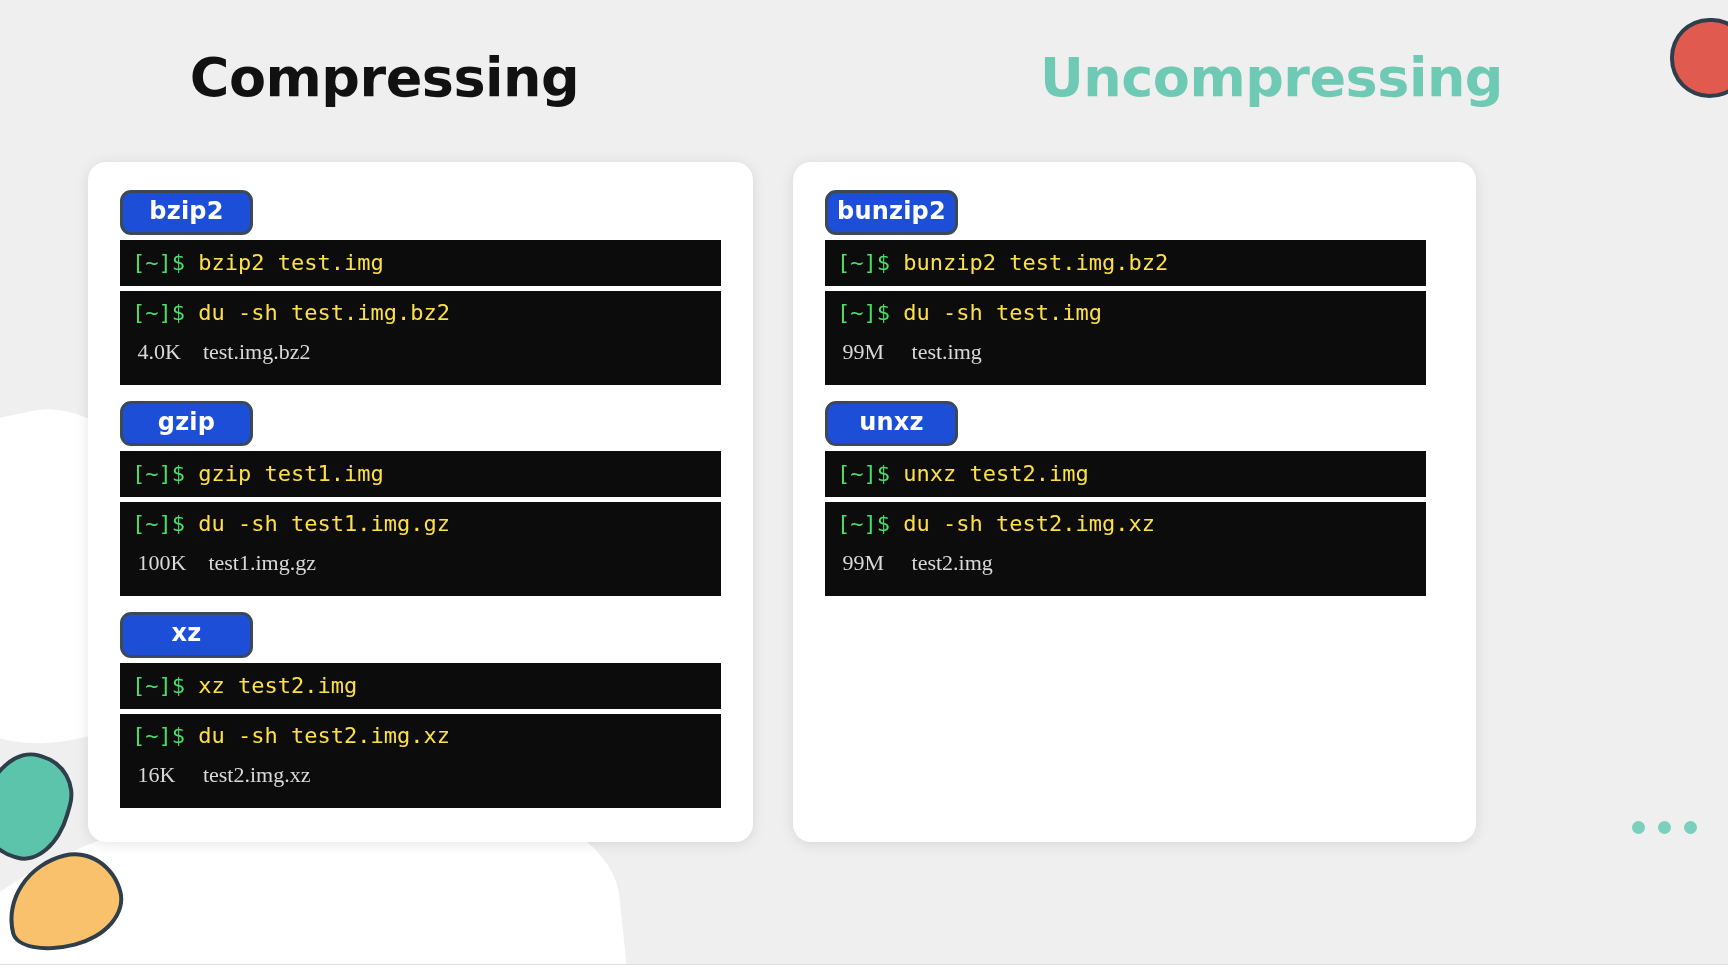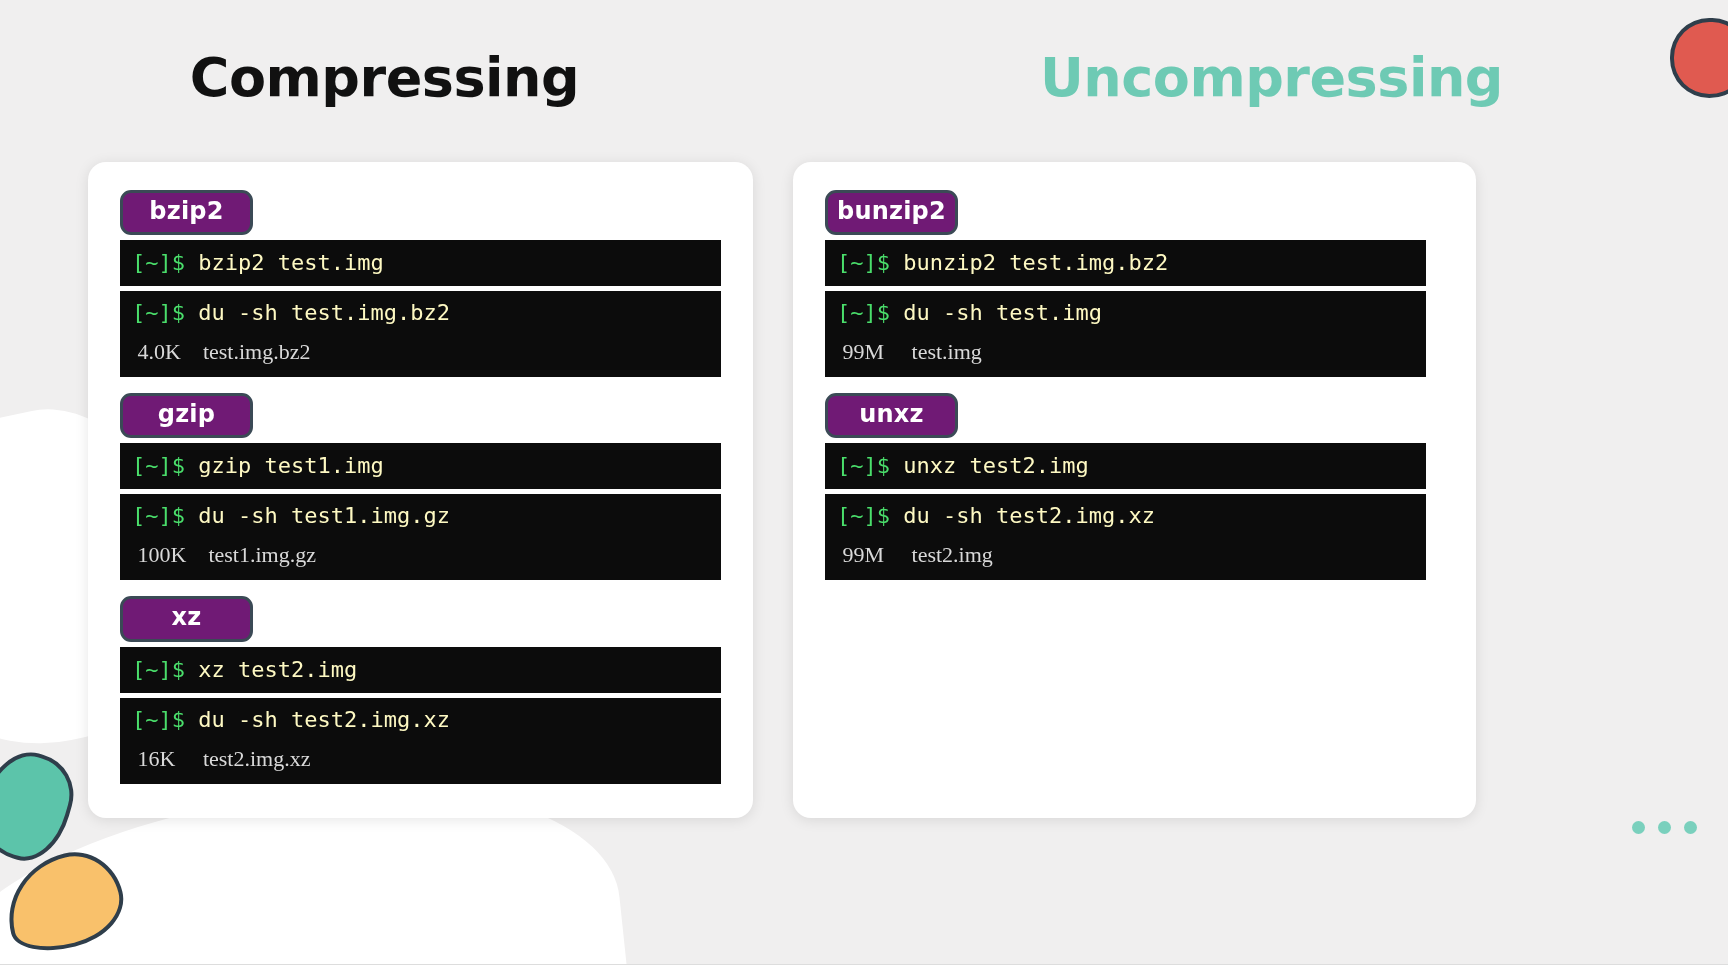--- a/index.html
+++ b/index.html
@@ -76,21 +76,21 @@
     box-sizing:border-box;
   }
   .card.left{width:665px;}
   .card.right{width:683px;}
 
   
   .group{margin-bottom:16px;}
   .group:last-child{margin-bottom:0;}
   .badge{
     display:inline-flex;align-items:center;justify-content:center;
-    background:#701a75;
+    background:#1d4ed8;
     border:3px solid #3b4a56;
     border-radius:11px;
     color:#ffffff;
     font-weight:700;
     font-size:24px;
     padding:6px 0 8px 0;
     min-width:133px;
     box-sizing:border-box;
     line-height:1.05;
     letter-spacing:0.2px;
@@ -100,25 +100,25 @@
     font-family:"DejaVu Sans Mono", monospace;
     font-size:22px;
     line-height:1.0;
     color:#e8e8e8;
     padding:0;
     margin-top:5px;
     width:601px;
     box-sizing:border-box;
   }
   .term.cmdonly{padding:12px 0 12px 12px;}
-  .term.without{padding:11px 0 14px 12px;}
+  .term.without{padding:11px 0 22px 12px;}
   .line{white-space:pre;display:block;}
   .line + .line{margin-top:17px;font-family:Liberation Serif, serif;}
   .prompt{color:#4ade6b;}
-  .cmd{color:#fef9c3;}
+  .cmd{color:#fde047;}
   .out{color:#d9d9d9;}
 
   
   .dots{
     position:absolute;right:31px;bottom:140px;
     display:flex;gap:13px;align-items:center;
   }
   .dot{width:13px;height:13px;border-radius:50%;background:#7ad0bd;}
 </style>
 </head>

